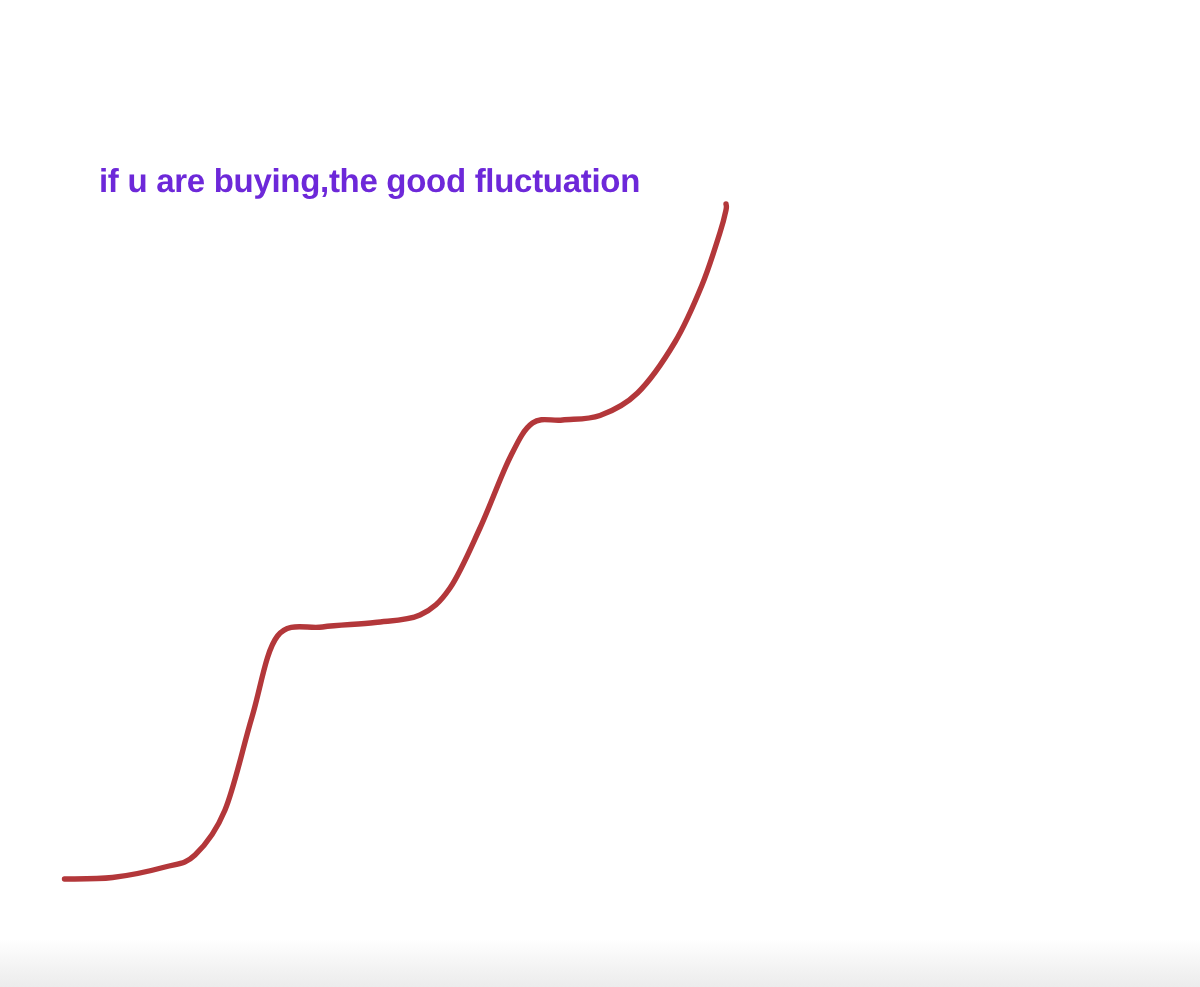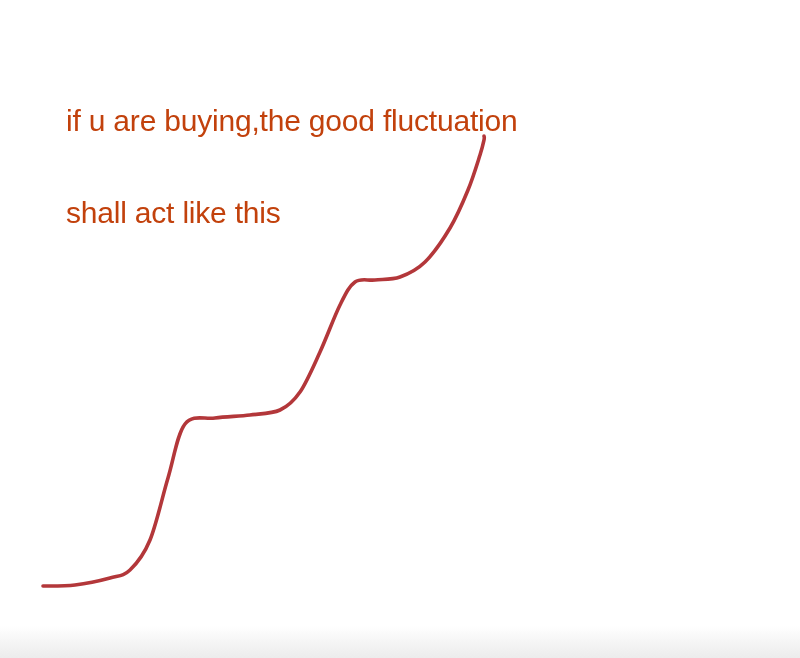--- a/index.html
+++ b/index.html
@@ -18,25 +18,25 @@
     background: #ffffff;
     overflow: hidden;
   }
   
   .caption {
     position: absolute;
     left: 66px;
     top: 52px;
     width: 700px;
     font-family: "Liberation Sans", sans-serif;
-    font-weight: normal;
-    font-size: 30px;
+    font-weight: bold;
+    font-size: 22px;
     line-height: 46px;
     letter-spacing: -0.2px;
-    color: #c2410c;
+    color: #6d28d9;
     white-space: pre-line;
     -webkit-font-smoothing: antialiased;
   }
   .caption-line {
     display: block;
   }
   
   #curve-layer {
     position: absolute;
     left: 0;
@@ -62,21 +62,20 @@
     pointer-events: none;
   }
 </style>
 </head>
 <body>
 
 <div id="meme-canvas">
 
   <div class="caption">
     <span class="caption-line">if u are buying,the good fluctuation</span>
-    <span class="caption-line">shall act like this</span>
   </div>
 
   <svg id="curve-layer" viewBox="0 0 800 658" preserveAspectRatio="none">
     <path id="fluctuation-curve" class="curve-path" d="M 43.00 586.00 C 48.33 585.83, 63.83 586.33, 75.00 585.00 C 86.17 583.67, 100.83 580.50, 110.00 578.00 C 119.17 575.50, 123.33 576.33, 130.00 570.00 C 136.67 563.67, 143.67 555.33, 150.00 540.00 C 156.33 524.67, 162.17 497.33, 168.00 478.00 C 173.83 458.67, 177.17 434.00, 185.00 424.00 C 192.83 414.00, 204.17 419.50, 215.00 418.00 C 225.83 416.50, 239.17 416.33, 250.00 415.00 C 260.83 413.67, 271.67 413.83, 280.00 410.00 C 288.33 406.17, 293.33 401.67, 300.00 392.00 C 306.67 382.33, 313.33 366.50, 320.00 352.00 C 326.67 337.50, 334.17 316.67, 340.00 305.00 C 345.83 293.33, 349.17 286.17, 355.00 282.00 C 360.83 277.83, 367.50 280.83, 375.00 280.00 C 382.50 279.17, 391.67 280.00, 400.00 277.00 C 408.33 274.00, 416.67 270.17, 425.00 262.00 C 433.33 253.83, 442.83 240.00, 450.00 228.00 C 457.17 216.00, 463.00 202.17, 468.00 190.00 C 473.00 177.83, 477.33 163.33, 480.00 155.00 C 482.67 146.67, 483.33 143.17, 484.00 140.00 C 484.67 136.83, 484.00 136.67, 484.00 136.00" stroke="#b3373a" stroke-width="3.6"></path>
   </svg>
 
   <div id="bottom-fade"></div>
 
 </div>
 

